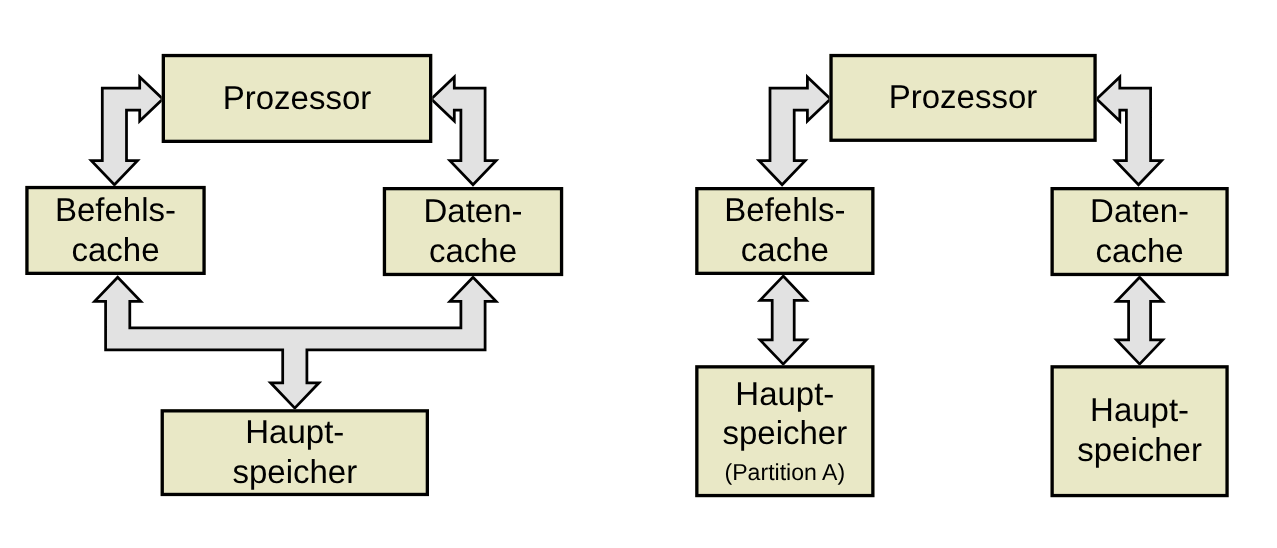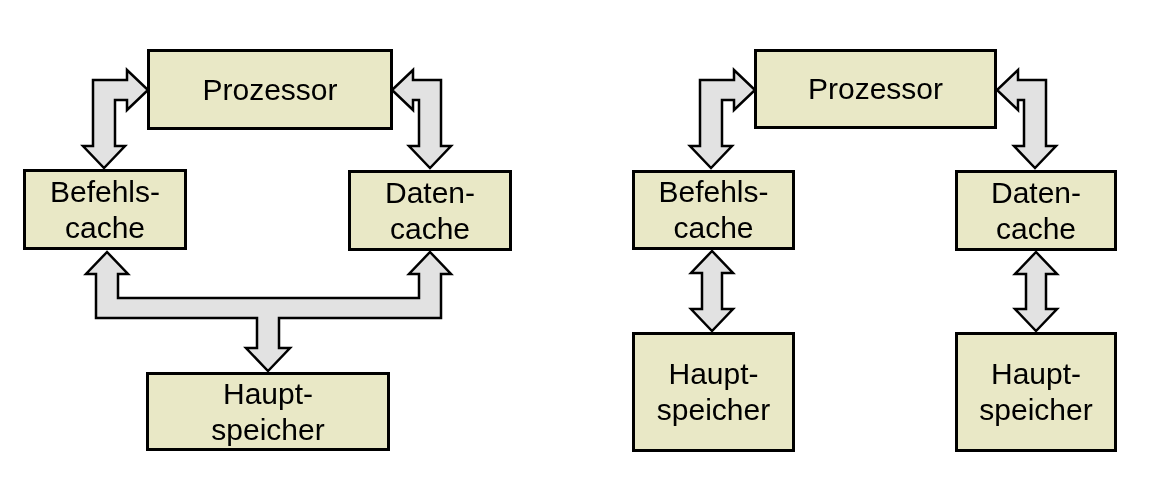--- a/index.html
+++ b/index.html
@@ -107,19 +107,20 @@
     <div>Befehls-</div>
     <div>cache</div>
   </div>
   <div class="box r-dcache">
     <div>Daten-</div>
     <div>cache</div>
   </div>
   <div class="box r-mema">
     <div>Haupt-</div>
     <div>speicher</div>
+    <div class="sub">(Partition A)</div>
   </div>
   <div class="box r-memb">
     <div>Haupt-</div>
     <div>speicher</div>
   </div>
 
 </div>
 
 </body></html>

